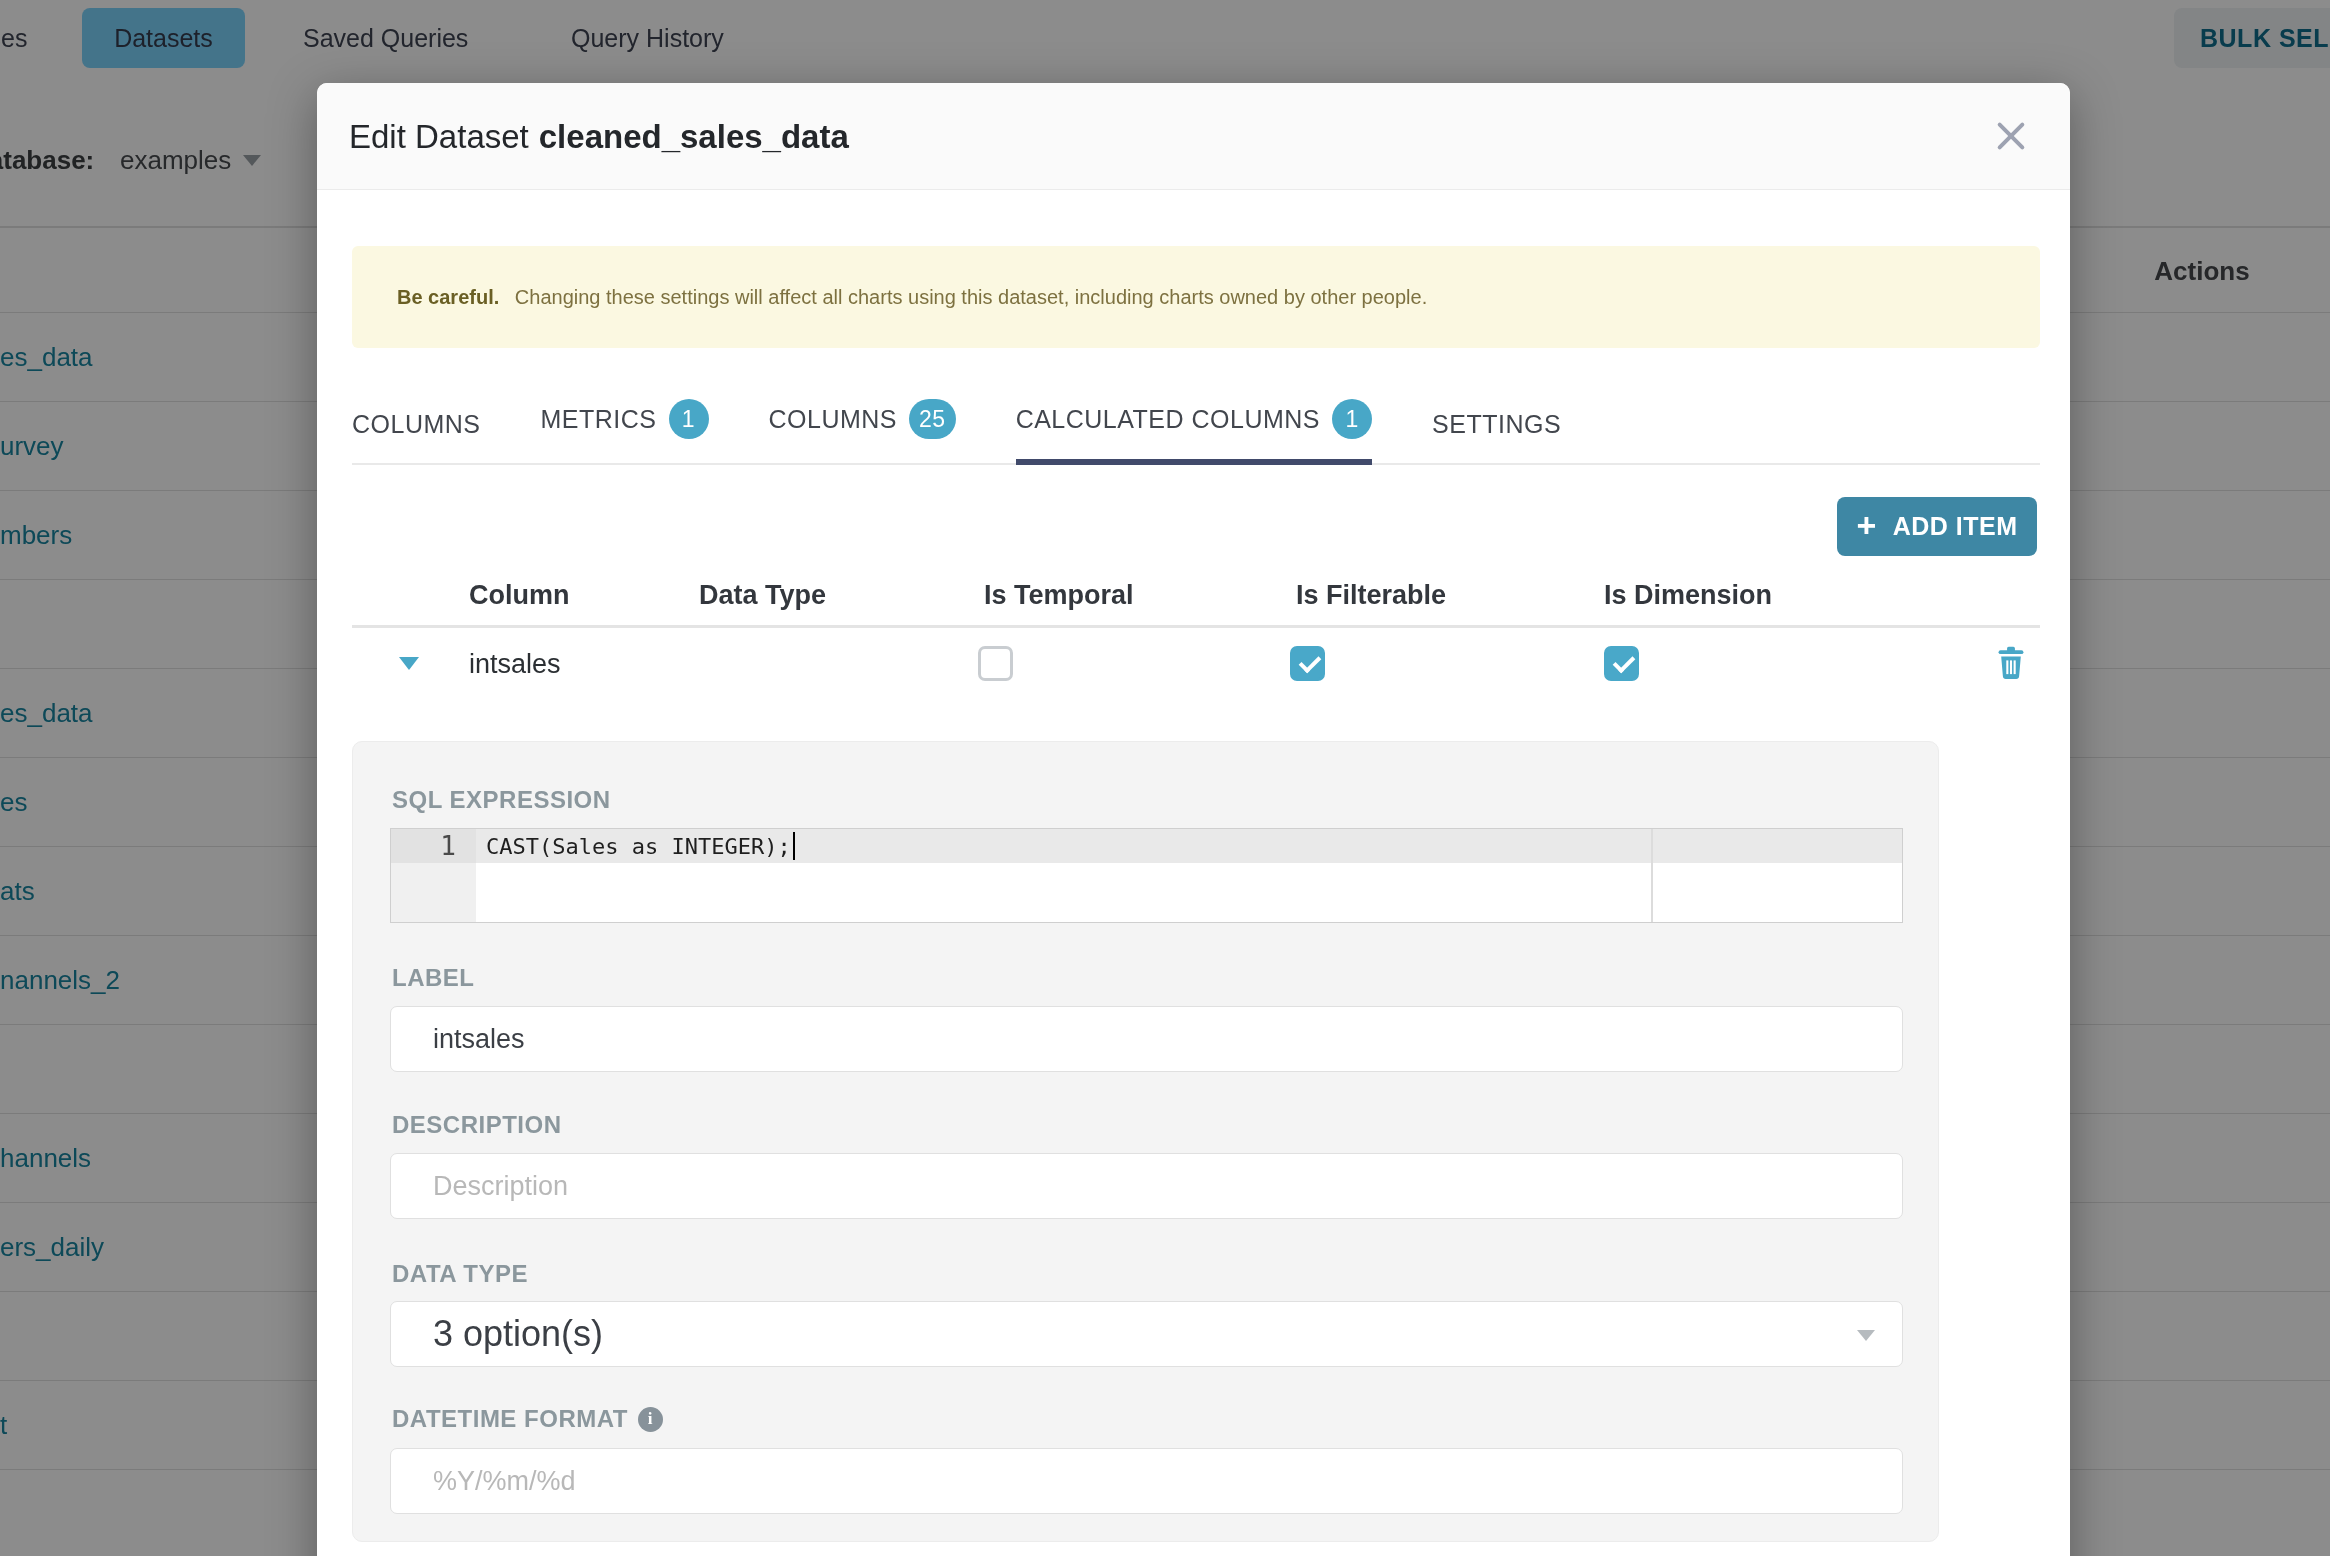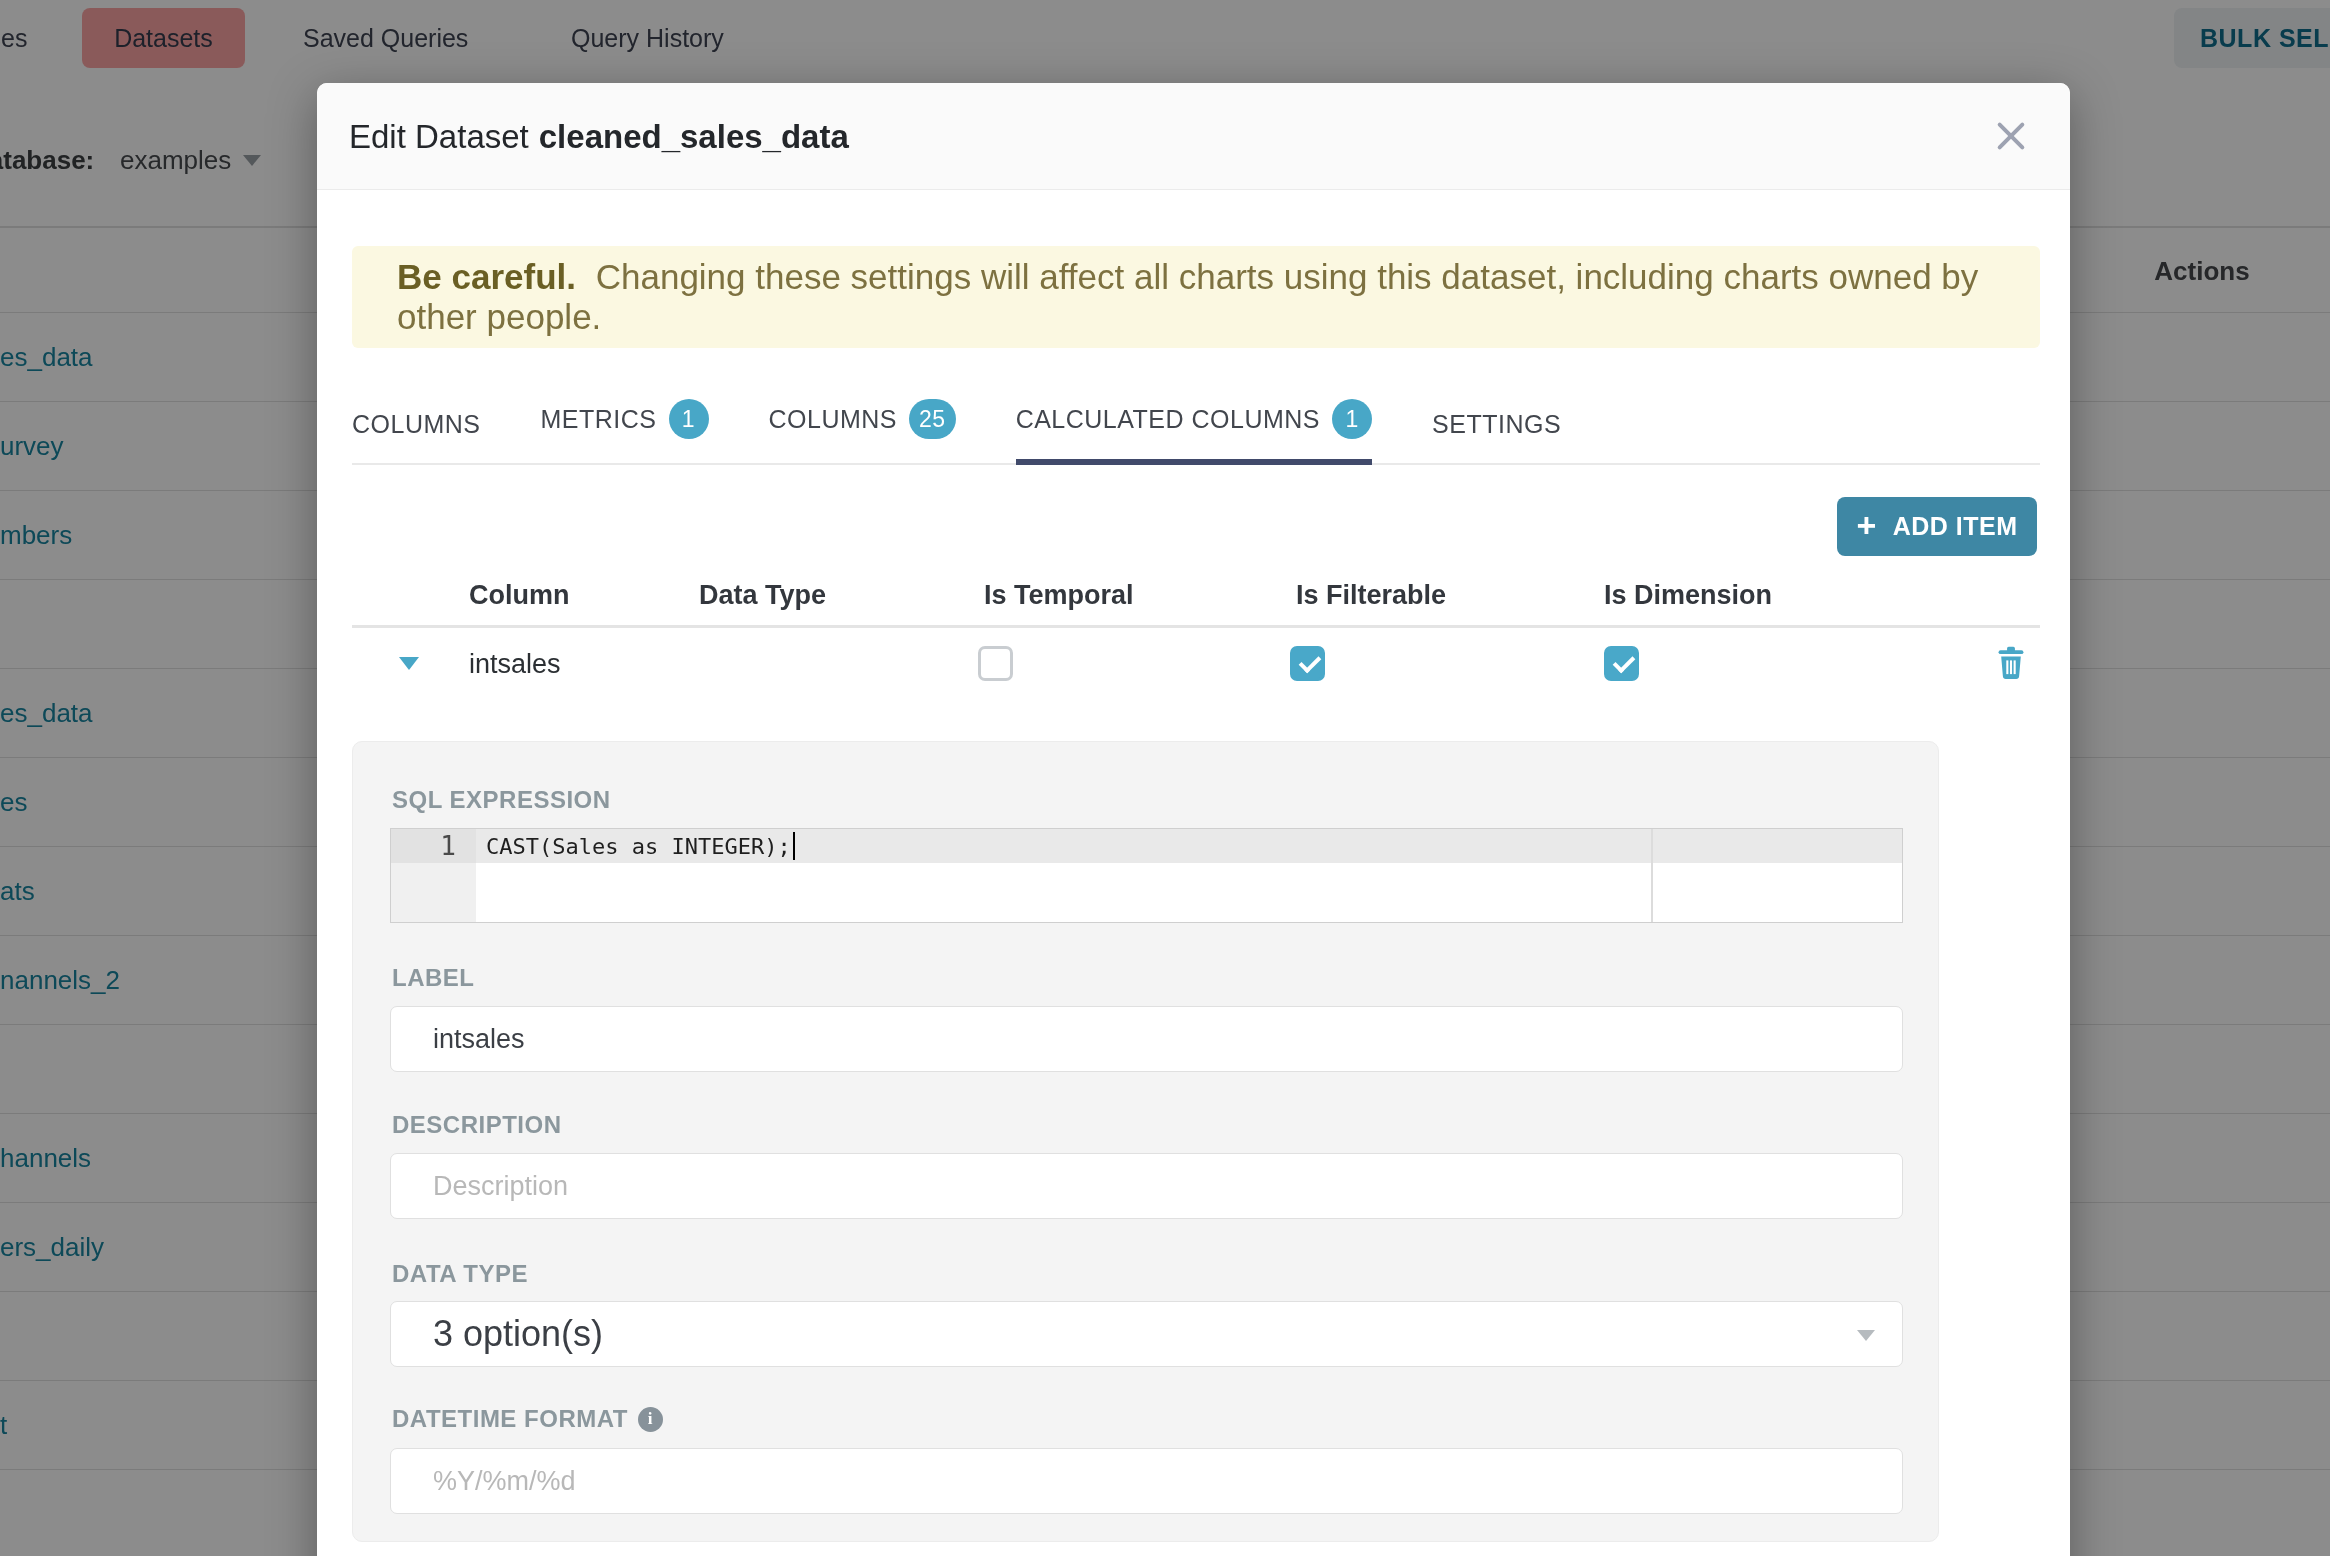--- a/index.html
+++ b/index.html
@@ -6,21 +6,21 @@
   html,body { background:#1d1d1d; }
   body { font-family:"Liberation Sans", sans-serif; }
   #stage { position:relative; width:2330px; height:1556px; overflow:hidden; background:#ffffff; }
 
   
   .bg-page { position:absolute; inset:0; background:#ffffff; }
   .nav-bar { position:absolute; left:0; top:0; width:2330px; height:80px; background:#ffffff; }
   .nav-item { position:absolute; top:0; height:76px; display:flex; align-items:center;
               font-size:25px; color:#3f4453; white-space:nowrap; }
   .nav-frag { left:-92px; }
-  .nav-pill { left:82px; width:163px; justify-content:center; background:#fca5a5; border-radius:8px; top:8px; height:60px; color:#363c4e; }
+  .nav-pill { left:82px; width:163px; justify-content:center; background:#7dd3fc; border-radius:8px; top:8px; height:60px; color:#363c4e; }
   .nav-saved { left:303px; }
   .nav-history { left:571px; }
   .bulk-btn { position:absolute; left:2174px; top:8px; height:60px; padding:0 26px; display:flex; align-items:center;
               background:#eef3f5; border-radius:8px; font-size:25px; font-weight:bold; letter-spacing:.5px;
               color:#0f6d8c; white-space:nowrap; }
   .filter-row { position:absolute; left:0; top:120px; width:2330px; height:80px; }
   .db-label { position:absolute; left:-30px; top:0; height:80px; display:flex; align-items:center;
               font-weight:bold; font-size:26px; color:#3d4043; white-space:nowrap; }
   .db-value { position:absolute; left:120px; top:0; height:80px; display:flex; align-items:center;
               font-size:26px; color:#484b4f; }
@@ -45,21 +45,21 @@
   .modal-title { position:absolute; left:32px; top:0; height:107px; display:flex; align-items:center;
                  font-size:33px; color:#24272b; gap:10px; white-space:nowrap; }
   .modal-title b { font-weight:bold; }
   .close-x { position:absolute; left:1668px; top:27px; width:52px; height:52px; cursor:pointer; }
   .close-x::before, .close-x::after { content:""; position:absolute; left:8px; top:24px; width:36px; height:4px;
       background:#9da2b1; border-radius:2px; }
   .close-x::before { transform:rotate(45deg); }
   .close-x::after { transform:rotate(-45deg); }
 
   .warn-banner { position:absolute; left:35px; top:163px; width:1688px; height:102px; background:#fbf8e1;
-                 border-radius:6px; display:flex; align-items:center; padding:0 45px; font-size:35px; color:#7d7140; }
+                 border-radius:6px; display:flex; align-items:center; padding:0 45px; font-size:20px; color:#7d7140; }
   .warn-banner b { color:#6a5f24; margin-right:10px; }
 
   .tabs-bar { position:absolute; left:35px; top:292px; width:1688px; height:90px; display:flex;
               align-items:flex-end; gap:60px; border-bottom:2px solid #e9e9e9; }
   .tab { display:flex; align-items:center; gap:12px; padding-bottom:20px; font-size:25px; letter-spacing:.5px;
          color:#42464d; border-bottom:6px solid transparent; margin-bottom:-2px; white-space:nowrap; cursor:pointer; }
   .tab.active { border-bottom-color:#414a6b; }
   .badge { min-width:40px; height:40px; padding:0 10px; background:#48a7c7; color:#ffffff; border-radius:22px;
            display:flex; align-items:center; justify-content:center; font-size:23px; }
 

